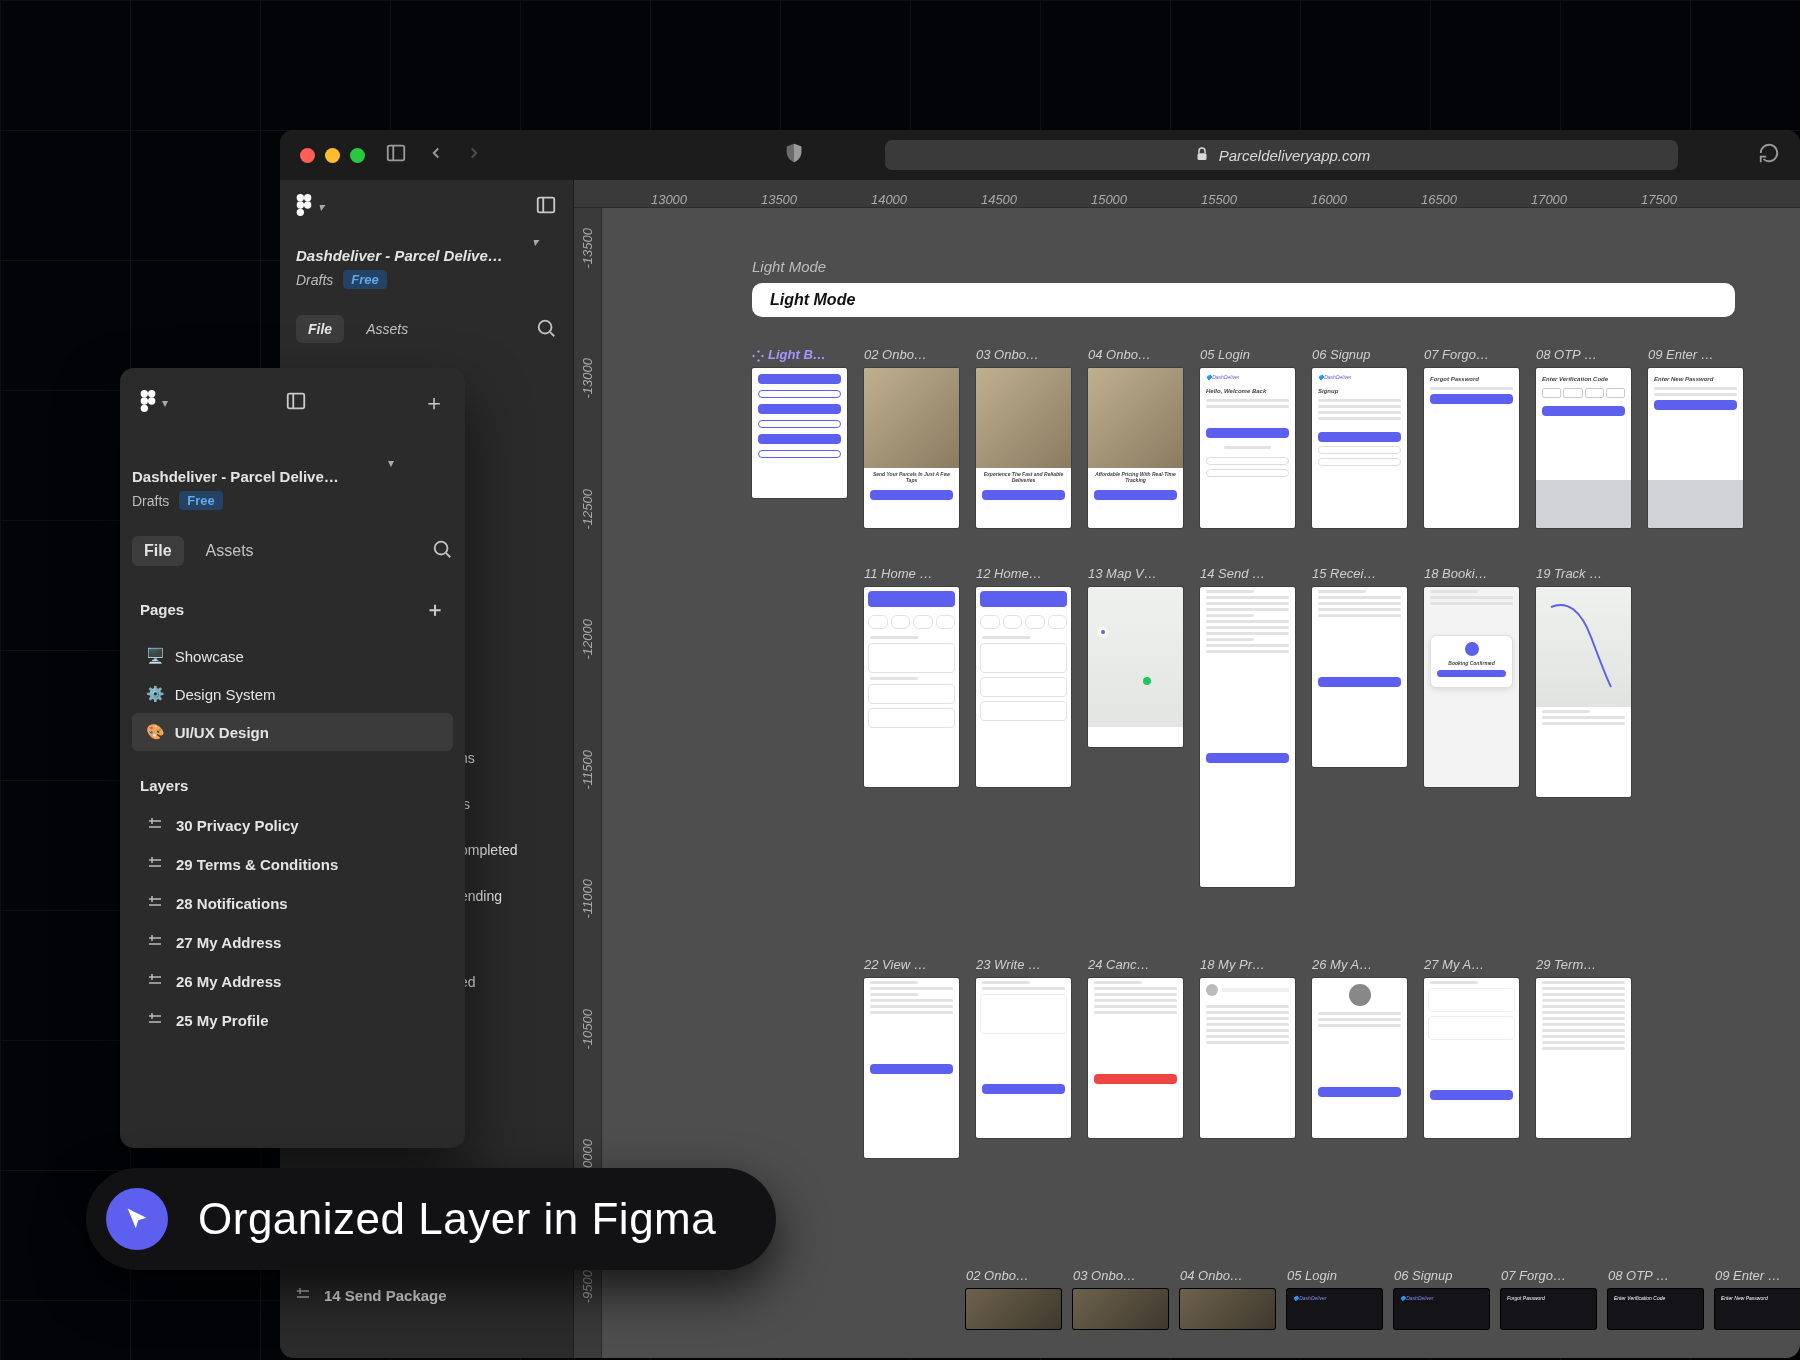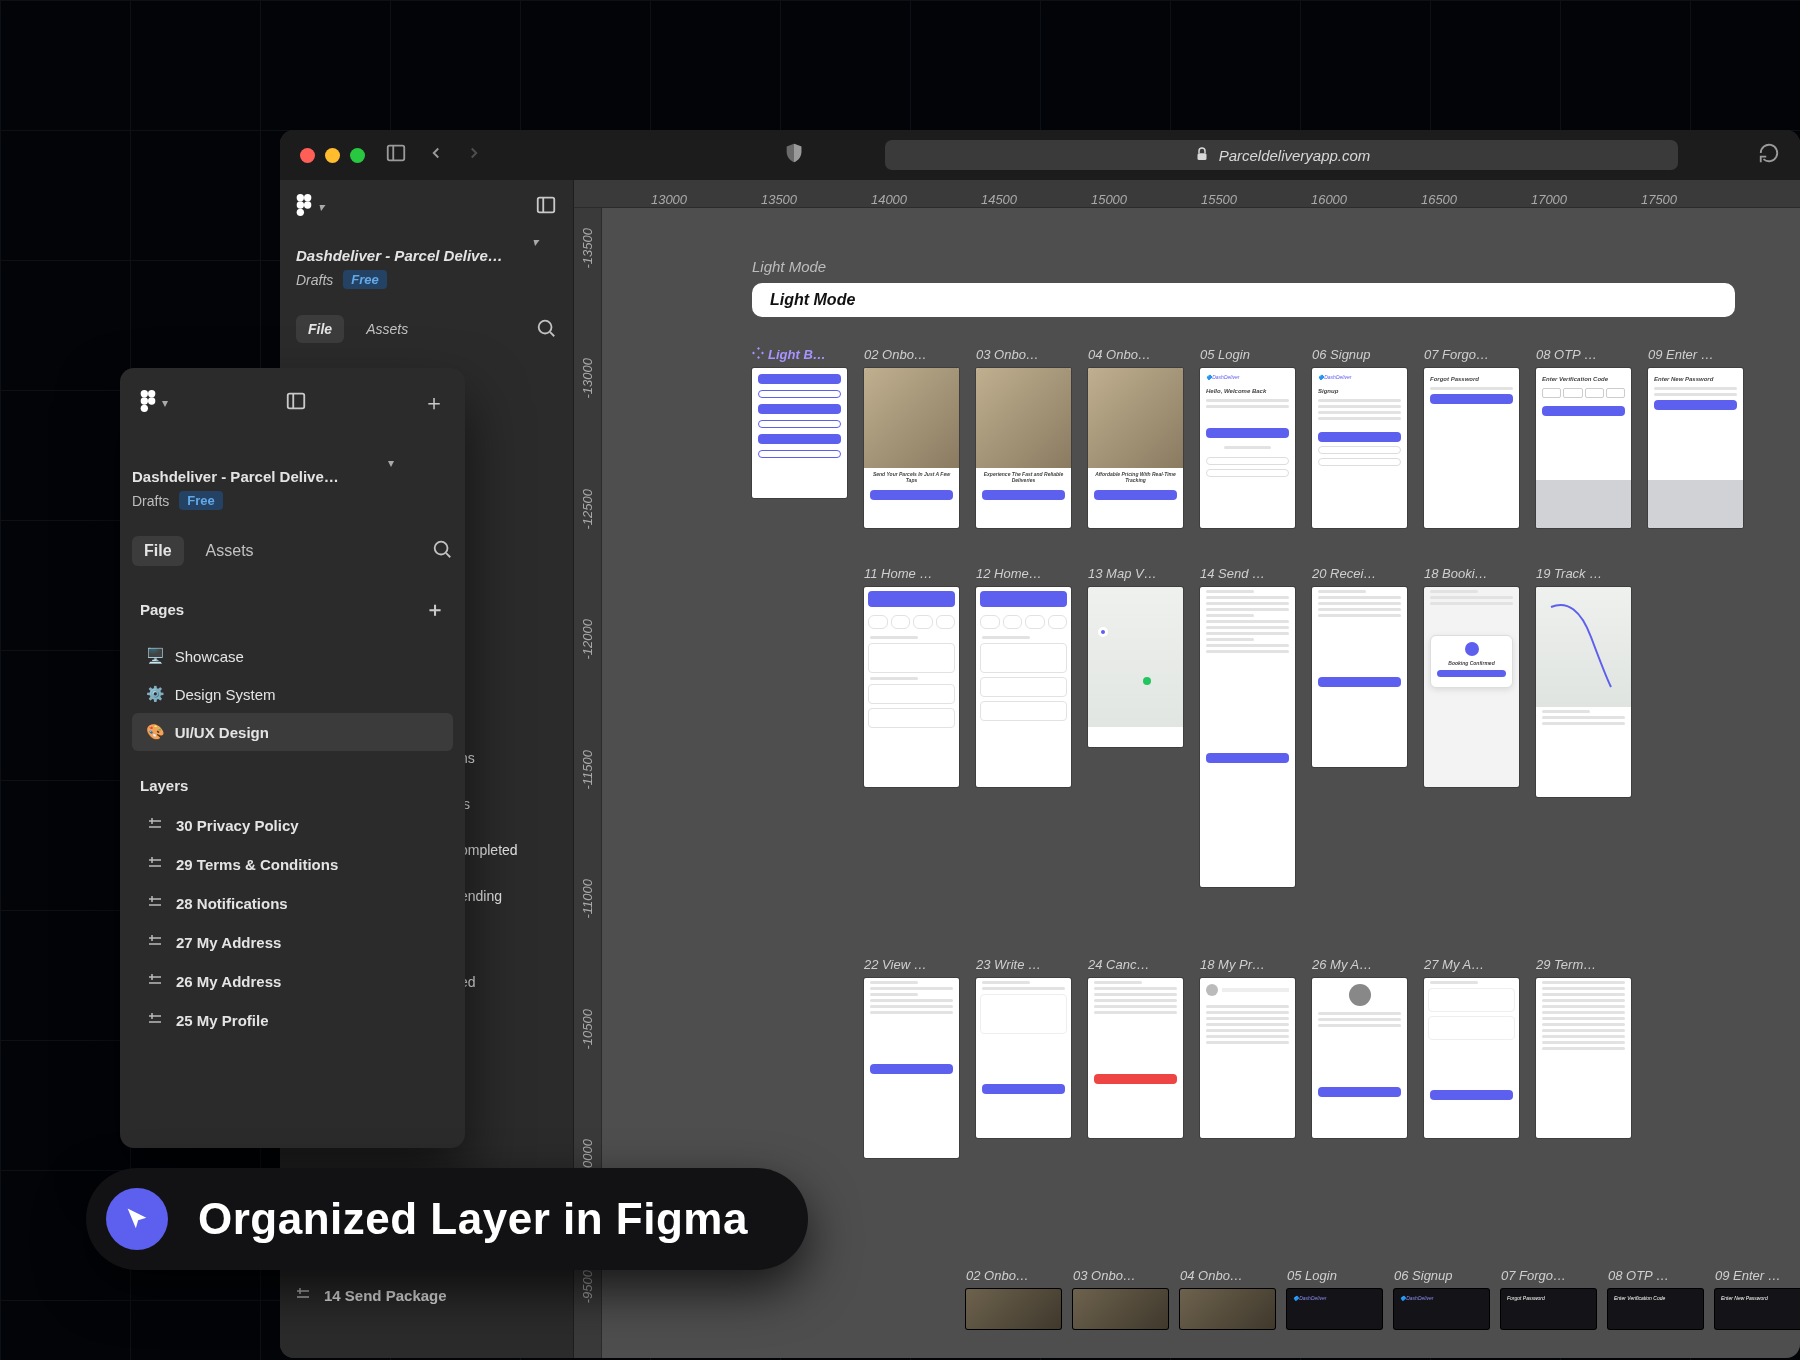--- a/index.html
+++ b/index.html
@@ -109,21 +109,21 @@
   }
   .canvas-inner { position:relative; padding: 50px 0 0 150px; }
 
   .section-label { color:#bcbcbc; font-size:15px; margin-bottom:8px; }
   .section-pill { display:inline-block; background:#fff;color:#111;padding:8px 880px 8px 18px;border-radius:10px; font-size:16px; font-weight:600; white-space:nowrap;}
 
   .frame-row { display:flex; gap:12px; margin-top:38px; align-items:flex-start; }
   .frame-row.first { margin-top:0; }
   .frm-col { width:100px; }
   .frm-title { font-size:13px; color:#cfcfcf; white-space:nowrap; overflow:hidden; text-overflow:ellipsis; margin-bottom:6px; }
-  .frm-title.comp { color:#a894ff; font-weight:600; display:flex; gap:4px; align-items:flex-start;}
+  .frm-title.comp { color:#a894ff; font-weight:600; display:flex; gap:4px; align-items:flex-end;}
   .screen {
     width:95px; height:160px; background:#fff; border-radius:2px;
     box-shadow:0 0 0 1px rgba(0,0,0,.2);
     position:relative;
     overflow:hidden;
     font-size:5px;
     color:#444;
   }
   .splash-logo { position:absolute; top:50%; left:50%; transform:translate(-50%,-50%); font-size:8px; font-weight:700; color:#333; }
   .splash-logo span { color:#5d5fef; }
@@ -187,21 +187,21 @@
     align-items:center;
     gap:30px;
     padding:20px 60px 20px 20px;
     z-index:10;
     box-shadow:0 20px 50px rgba(0,0,0,.7);
   }
   .caption .icon-c {
     width:62px;height:62px;border-radius:50%;
     background:#5d5fef;display:flex;align-items:center;justify-content:center;
   }
-  .caption .txt { font-size:44px;font-weight:700;letter-spacing:.5px;}
+  .caption .txt { font-size:44px;font-weight:400;letter-spacing:.5px;}
 
   
   .i16 { width:18px;height:18px; }
   .i20 { width:22px;height:22px; }
 </style>
 </head>
 <body>
 
 <div class="bg-grid"></div>
 
@@ -486,21 +486,21 @@
               <div class="line"></div>
               <div class="line"></div>
               <div class="line"></div>
             <div class="line s"></div>
               <div class="line"></div>
               <div class="line"></div>
             <div class="btn-p" style="margin-top:100px;"></div>
           </div>
         </div>
         <div class="frm-col">
-            <div class="frm-title">20 Recei…</div>
+            <div class="frm-title">15 Recei…</div>
           <div class="screen" style="height:180px;">
             <div class="line s"></div>
               <div class="line"></div>
               <div class="line"></div>
               <div class="line"></div>
               <div class="line"></div>
             <div class="btn-p" style="margin-top:60px;"></div>
           </div>
         </div>
         <div class="frm-col">

